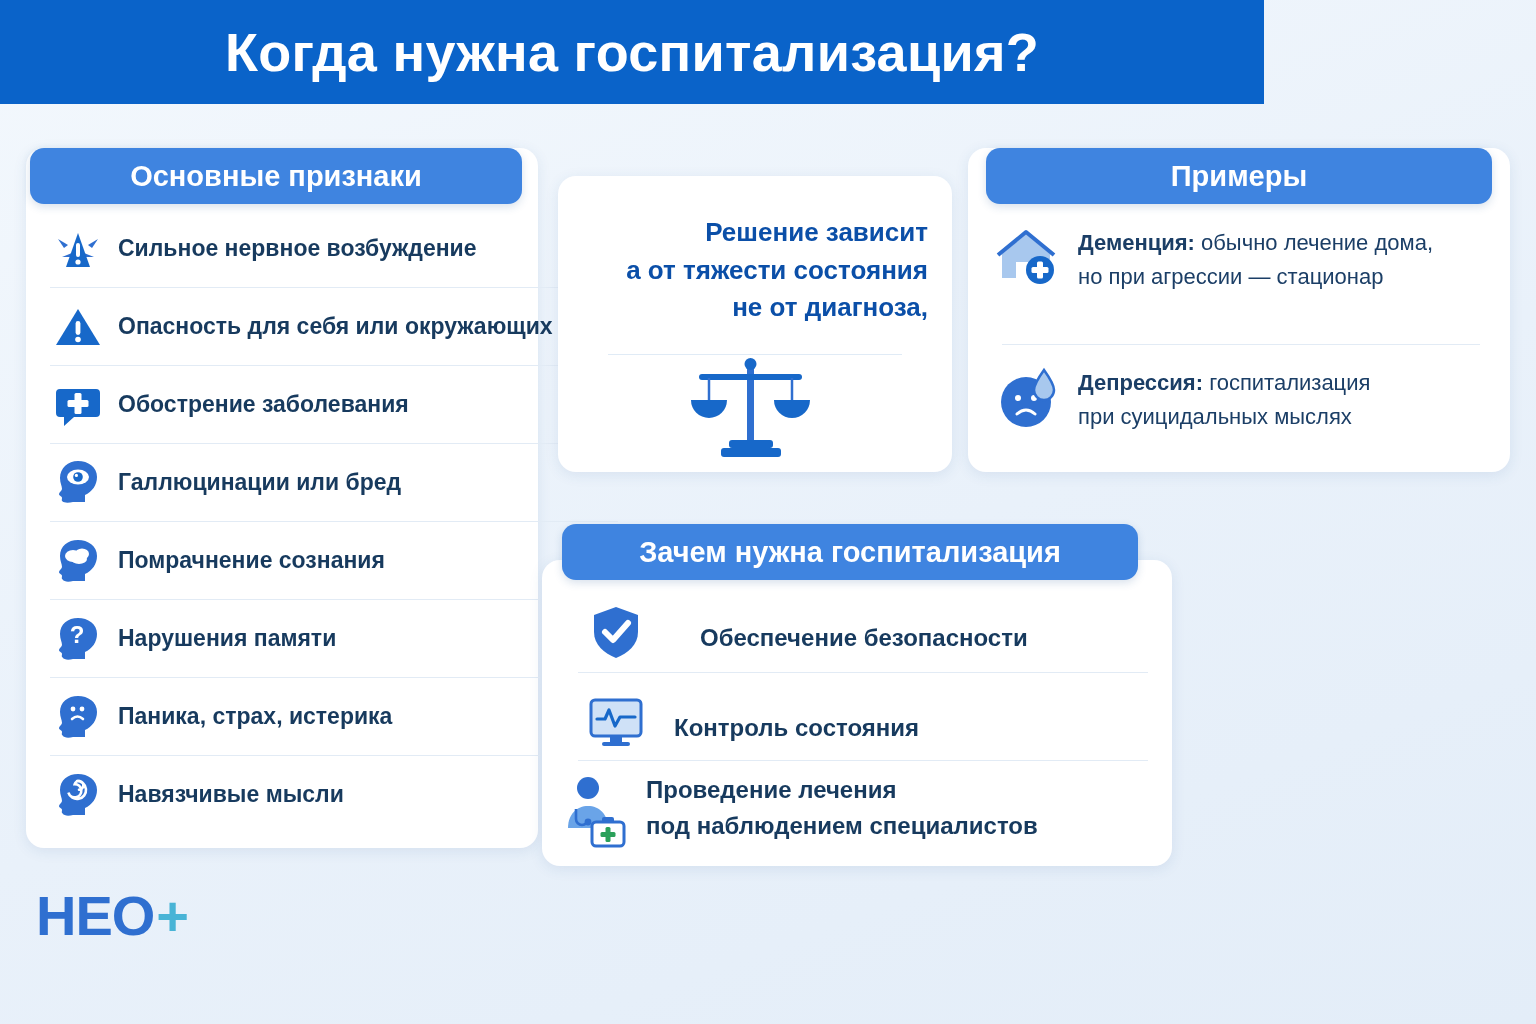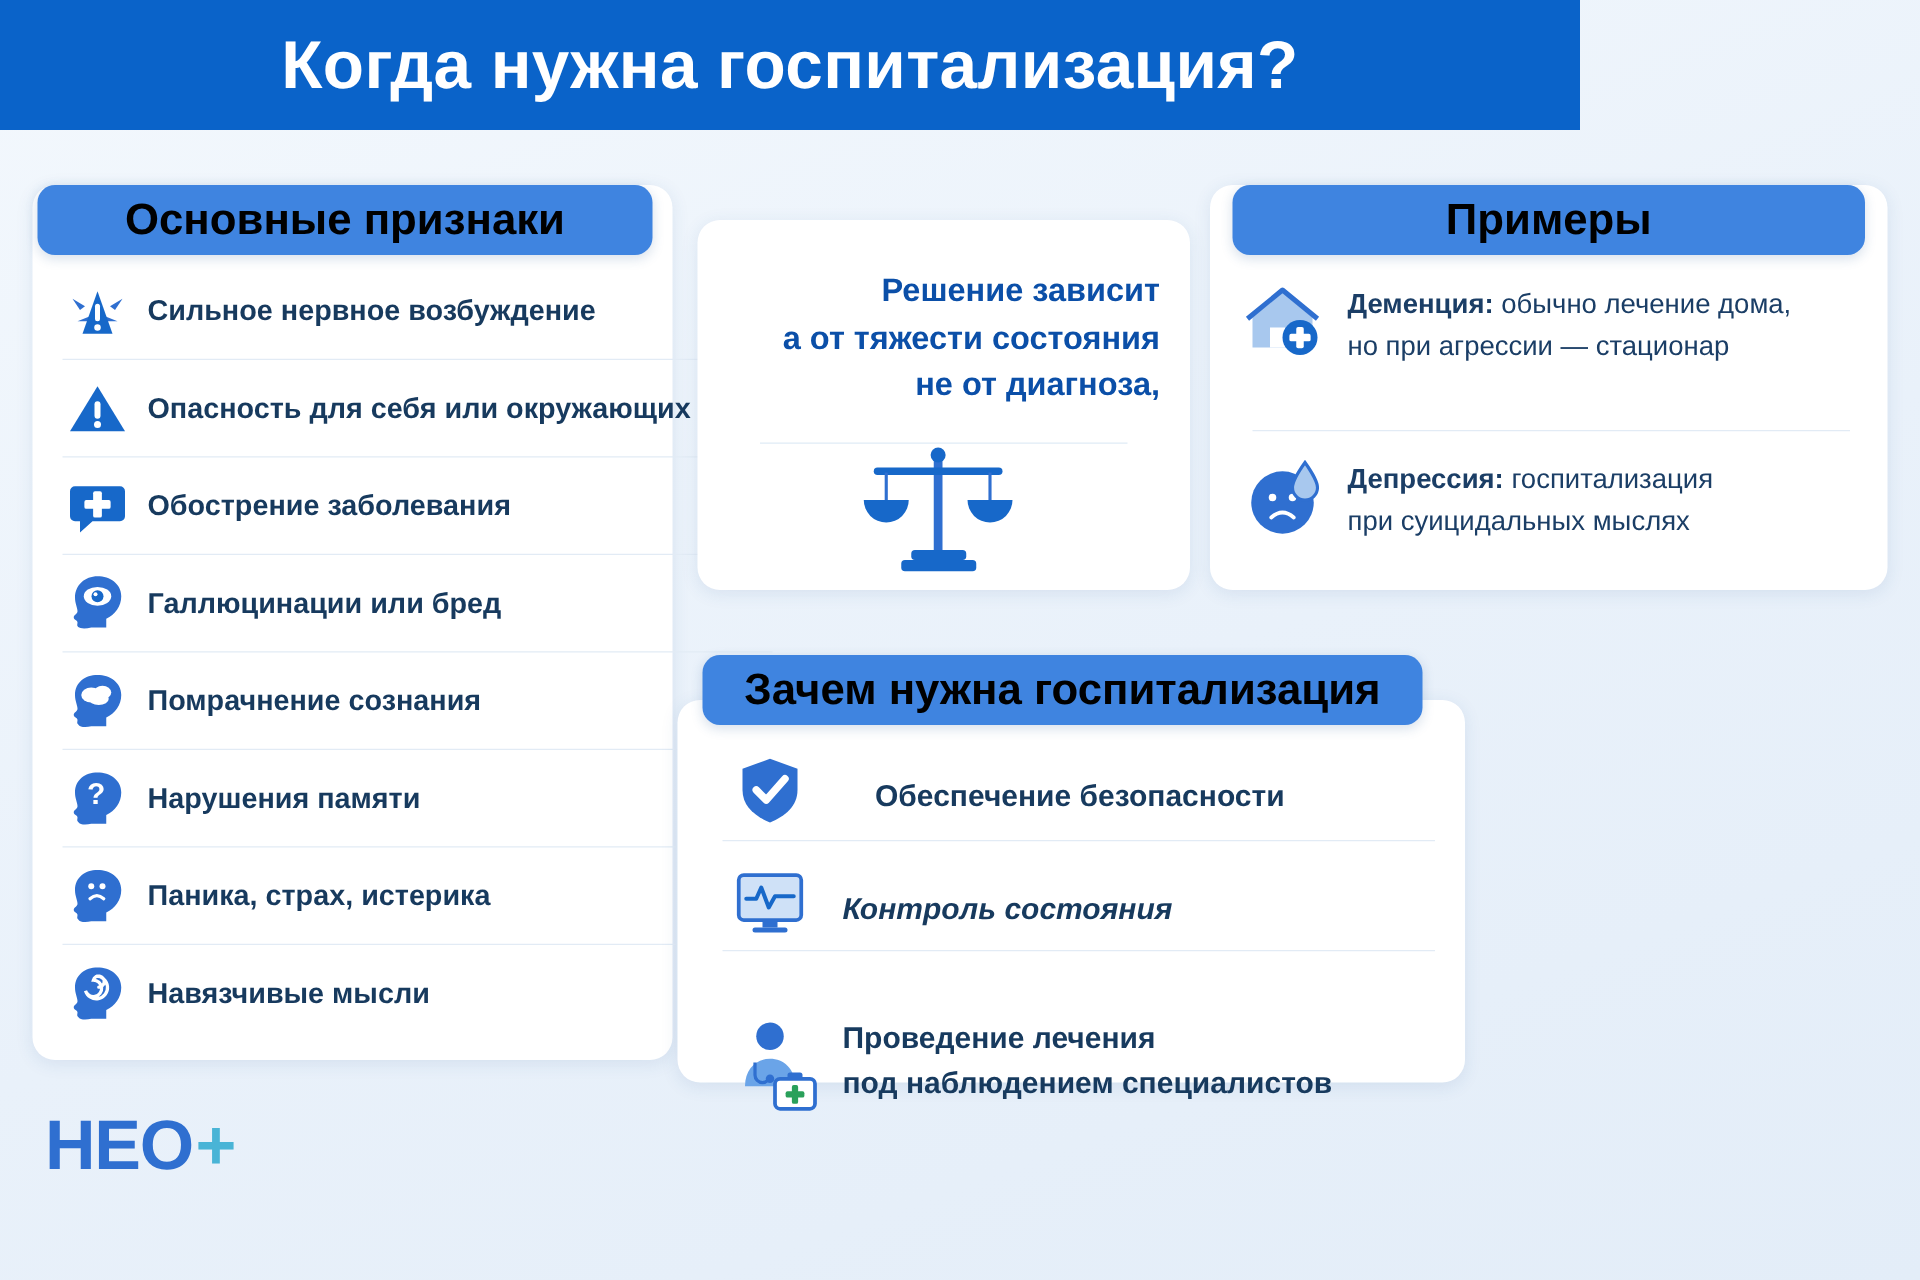--- a/index.html
+++ b/index.html
@@ -51,22 +51,22 @@
   .card-header {
     position: absolute;
     background: #3f84e0;
     border-radius: 14px;
     display: flex;
     align-items: center;
     justify-content: center;
     box-shadow: 0 3px 9px rgba(40, 90, 150, 0.18);
   }
   .card-header span {
-    color: #000000;
-    font-size: 35px;
+    color: #ffffff;
+    font-size: 29px;
     font-weight: bold;
   }
 
   
   #signs-card {
     left: 26px; top: 148px;
     width: 512px; height: 700px;
   }
   #signs-header {
     left: 30px; top: 148px;
@@ -165,22 +165,22 @@
     left: 562px; top: 524px;
     width: 576px; height: 56px;
   }
   .why-row {
     position: absolute;
     display: flex;
     align-items: center;
     gap: 16px;
   }
   #why-row-0 { left: 586px; top: 602px; width: 560px; gap: 42px; }
-  #why-row-1 { left: 586px; top: 692px; width: 560px; font-style: italic; }
-  #why-row-2 { left: 586px; top: 772px; width: 560px; margin-top: 41px; }
+  #why-row-1 { left: 586px; top: 692px; width: 560px; }
+  #why-row-2 { left: 558px; top: 772px; width: 560px; }
   .why-sep-0 { position: absolute; left: 578px; top: 672px; width: 570px; height: 1px; background: #e2ebf5; }
   .why-sep-1 { position: absolute; left: 578px; top: 760px; width: 570px; height: 1px; background: #e2ebf5; }
   .why-text {
     font-size: 24px;
     color: #173a5e;
     font-weight: 600;
     line-height: 1.5;
   }
 
   

